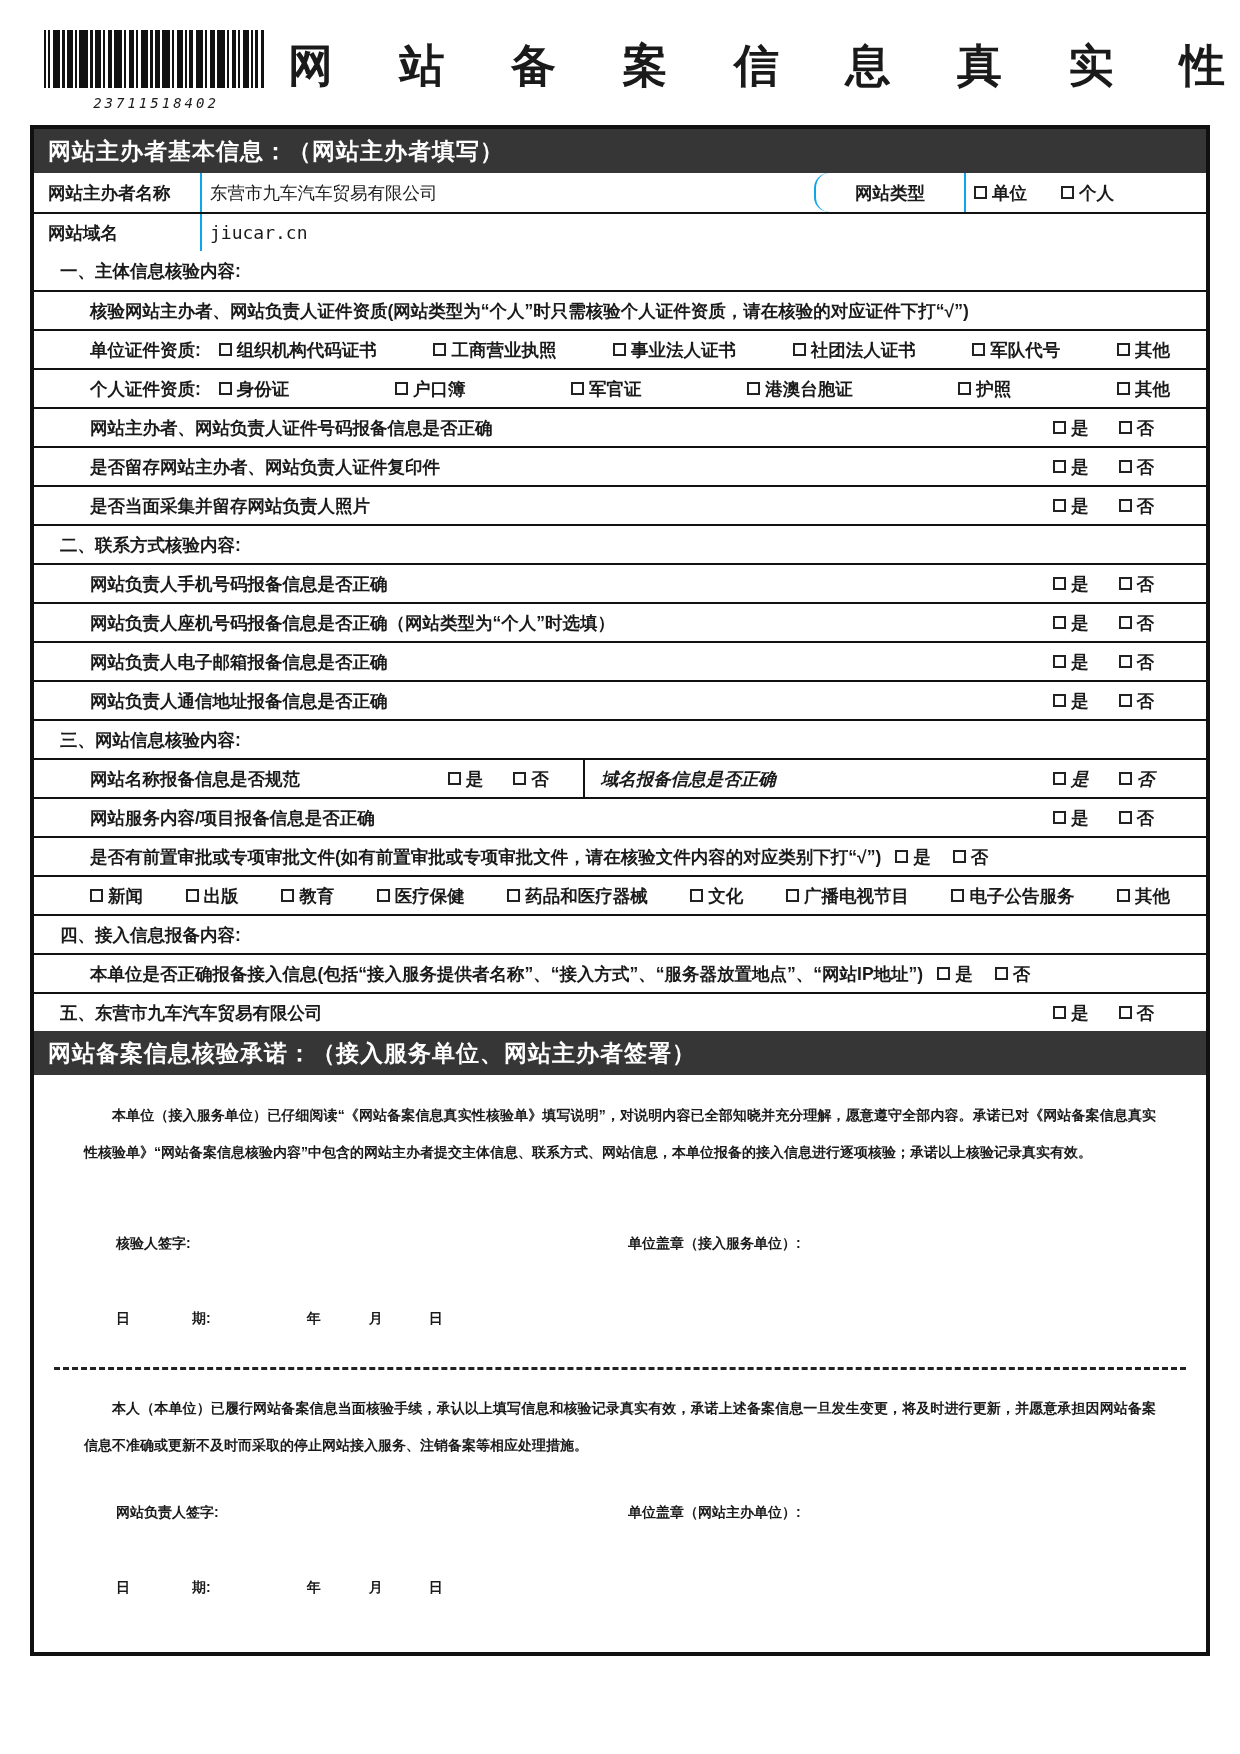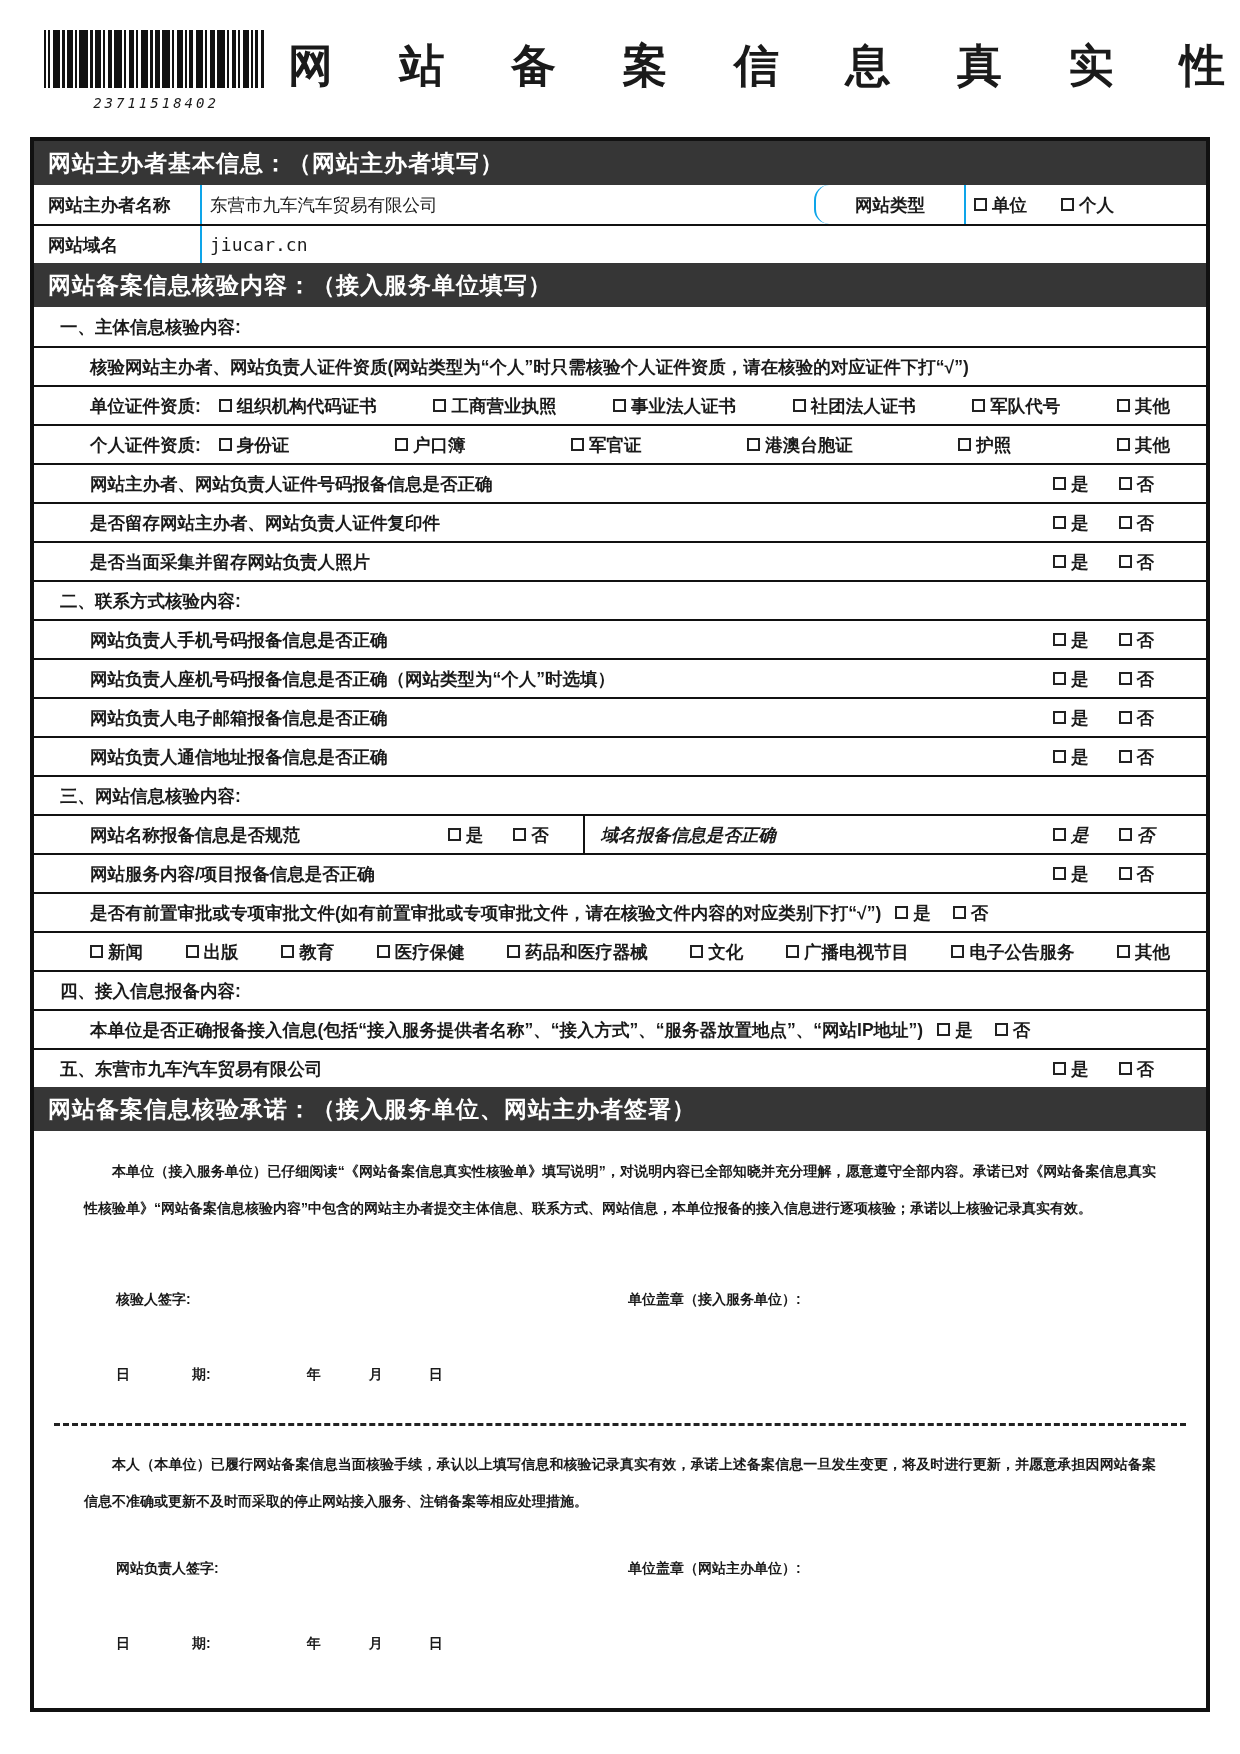--- a/index.html
+++ b/index.html
@@ -18,21 +18,21 @@
   .barcode-num {
     font-family:"DejaVu Sans Mono", monospace;
     font-size:14px; letter-spacing:3px; margin-top:7px; white-space:nowrap;font-style:italic;
   }
   .page-title {
     flex:1; text-align:center; white-space:nowrap;
     font-size:45px; font-weight:bold; letter-spacing:27px;
     margin-top:6px; padding-left:20px;
   }
   
-  .form { margin:26px 30px 0 30px; border:4px solid #111; background:#fff; }
+  .form { margin:14px 30px 0 30px; border:4px solid #111; background:#fff; }
   .bar {
     background:#363636; color:#ffffff;
     font-size:23px; font-weight:bold; letter-spacing:1px;
     padding:9px 14px; line-height:26px;
   }
   .row {
     display:flex; align-items:center; min-height:39px;
     border-top:2px solid #111;
     font-size:17.5px; font-weight:bold; line-height:22px;
   }
@@ -135,21 +135,20 @@
           <span>个人</span>
         </span>
     </div>
   </div>
 
   <div class="row">
     <div class="cell lblcell">网站域名</div>
     <div class="cell valcell mono">jiucar.cn</div>
   </div>
 
-  <div class="bar">网站备案信息核验内容：（接入服务单位填写）</div>
 
   <div class="row no-top ind1">
     <span>一、主体信息核验内容:</span>
   </div>
 
   <div class="row ind2">
     <span class="longtext">核验网站主办者、网站负责人证件资质(网站类型为“个人”时只需核验个人证件资质，请在核验的对应证件下打“√”)</span>
   </div>
 
   <div class="row ind2">

